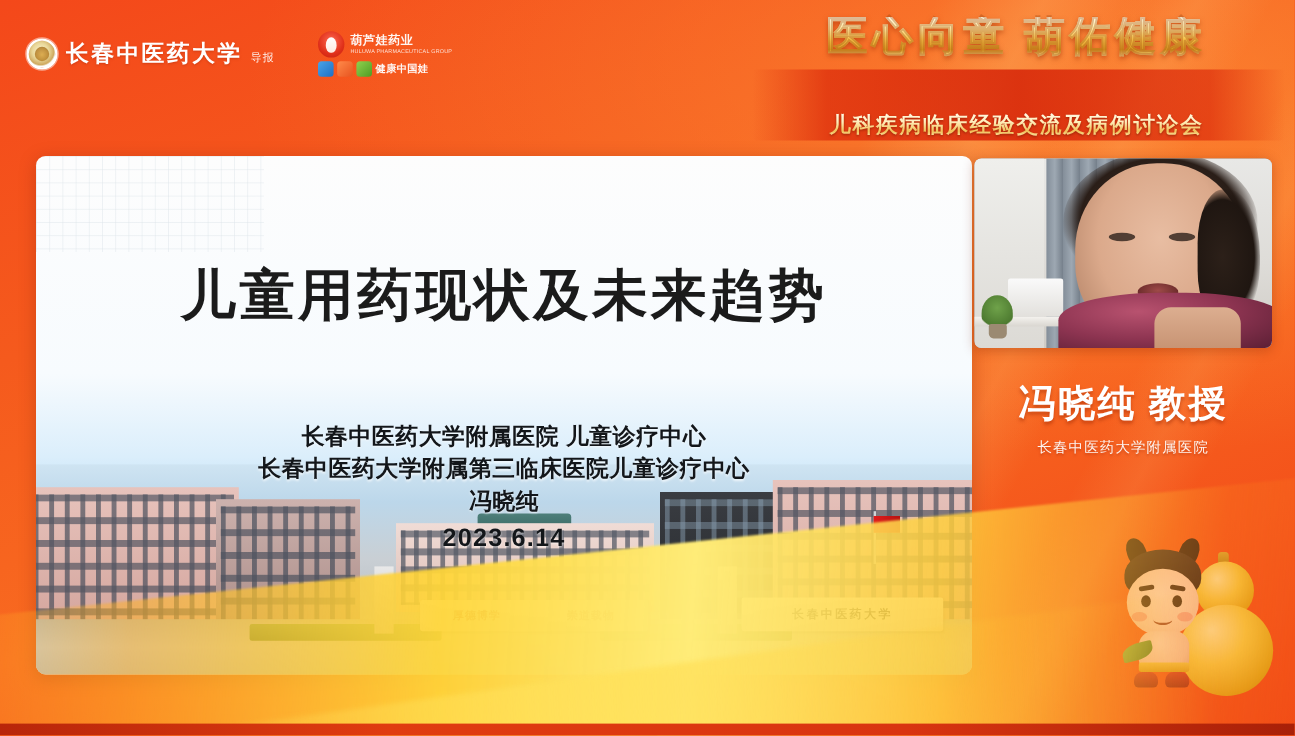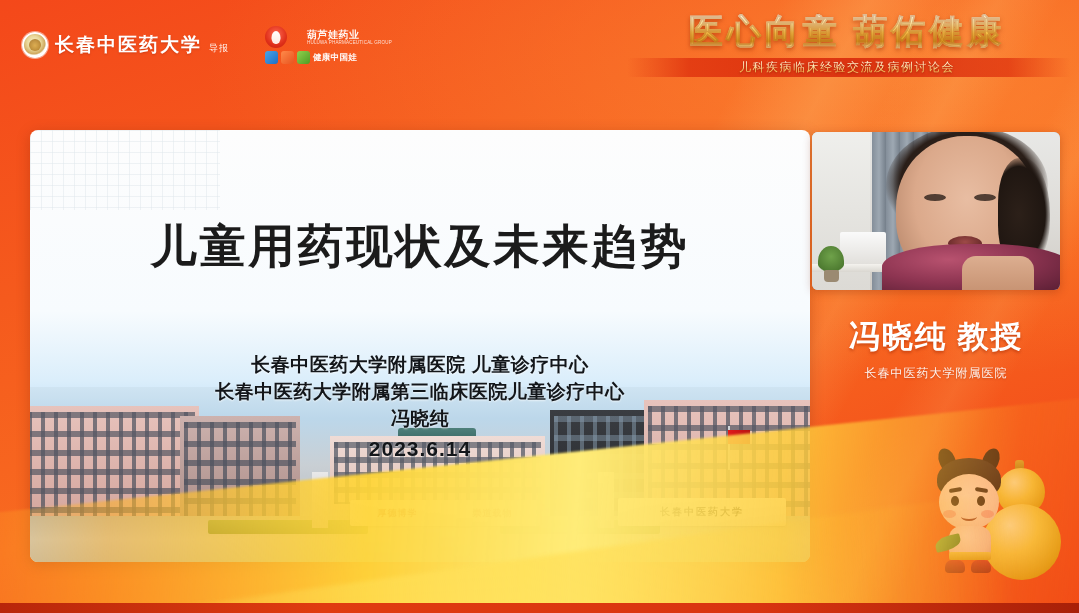--- a/index.html
+++ b/index.html
@@ -69,21 +69,21 @@
     opacity:.85;
   }
   .cma-name {
     color:#fff; font-size:19px; letter-spacing:2px; font-weight:700;
     font-family:"Liberation Serif", serif; white-space:nowrap;
     text-shadow:0 1px 2px rgba(140,30,0,.35);
   }
   .cma-sub { color:rgba(255,255,255,.92); font-size:9px; letter-spacing:1px; white-space:nowrap; align-self:flex-end; padding-bottom:3px; }
 
   .logo-pharma { display:flex; flex-direction:column; gap:3px; }
-  .pharma-row { display:flex; align-items:center; gap:20px; }
+  .pharma-row { display:flex; align-items:center; gap:5px; }
   .pharma-mark {
     width:22px; height:22px; border-radius:50%;
     background:radial-gradient(circle at 50% 38%, #ff6a52 0%, #e0301a 60%, #c51f0c 100%);
     position:relative; flex:none;
   }
   .pharma-mark::after {
     content:""; position:absolute; left:50%; top:22%; transform:translateX(-50%);
     width:9px; height:13px; border-radius:50% 50% 45% 45%;
     background:linear-gradient(180deg,#fff,#ffe9df);
   }
@@ -110,26 +110,27 @@
   .banner-sub-wrap {
     margin-top:6px; position:relative; padding:3px 0;
   }
   .banner-sub-wrap::before {
     content:""; position:absolute; left:-10px; right:-14px; top:2px; bottom:2px;
     background:linear-gradient(90deg, rgba(220,40,10,0) 0%, rgba(221,45,12,.75) 14%, rgba(214,36,8,.85) 50%, rgba(221,45,12,.7) 86%, rgba(220,40,10,0) 100%);
     border-radius:3px;
   }
   .banner-sub {
     position:relative;
-    font-size:12px; font-weight:400; letter-spacing:1.5px;
+    font-size:18px; font-weight:700; letter-spacing:1.5px;
     font-family:"Liberation Serif", serif;
     background:linear-gradient(180deg,#fffdf0 0%,#ffeebb 40%,#f0bf56 72%,#fff6d5 100%);
     -webkit-background-clip:text; background-clip:text; color:transparent;
     filter:drop-shadow(0 1px 1px rgba(120,25,0,.6));
     white-space:nowrap;
+    margin-top:33px;
   }
 
   
   .slide {
     position:absolute; left:30px; top:130px; width:780px; height:432px;
     border-radius:8px; overflow:hidden;
     background:linear-gradient(180deg,#fdfdfd 0%,#f7fbfe 42%,#dbeefb 58%,#b9ddf6 68%,#cfe7f7 76%,#eaf4fb 100%);
     box-shadow:0 3px 14px rgba(120,30,0,.28);
   }
   

